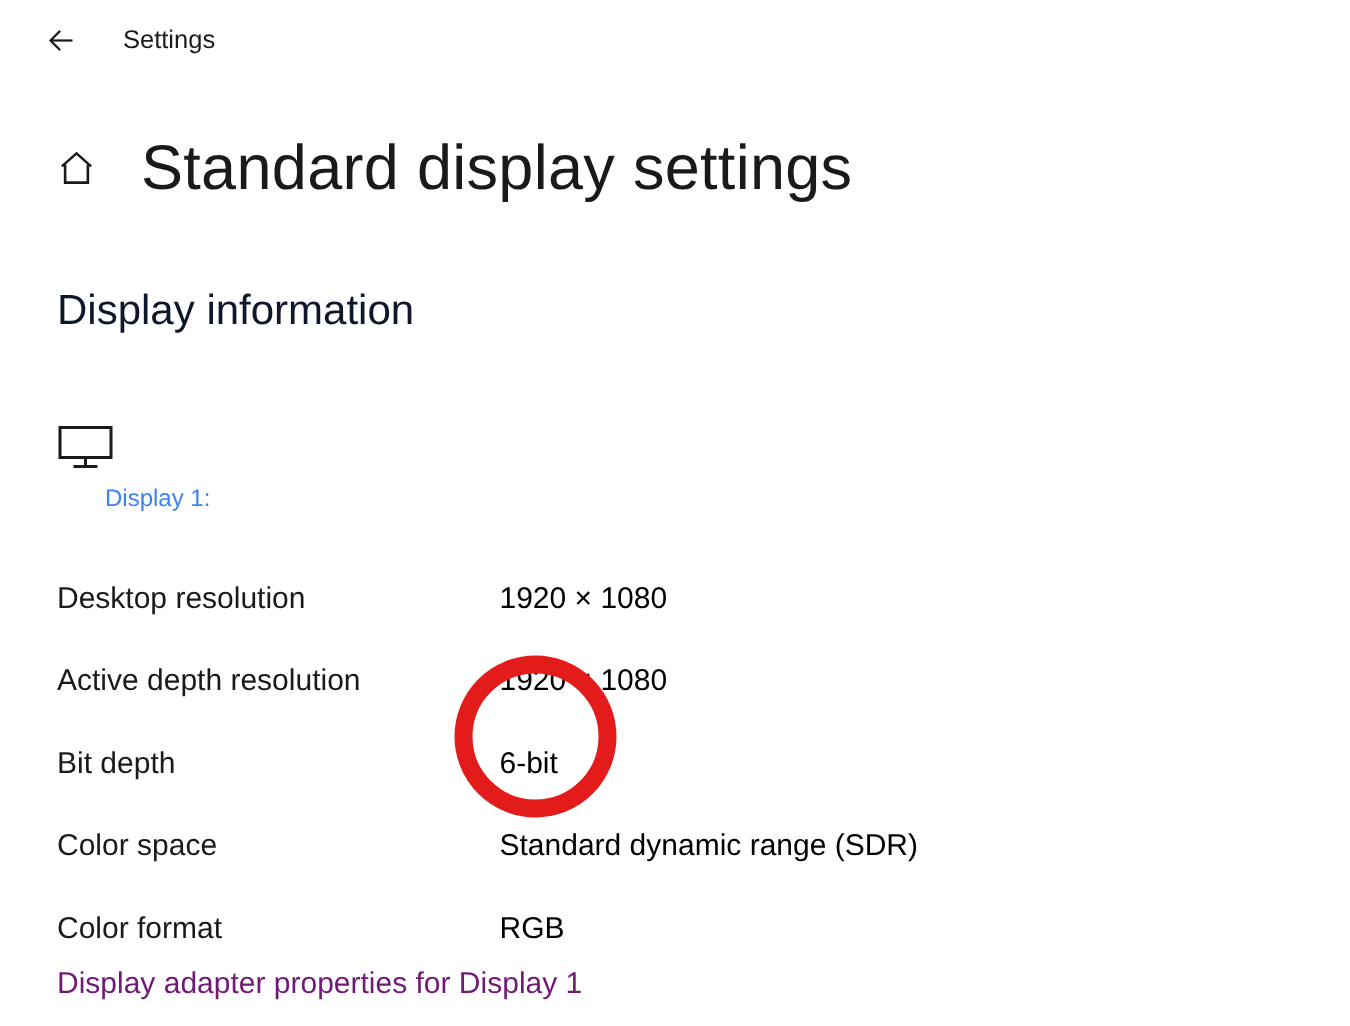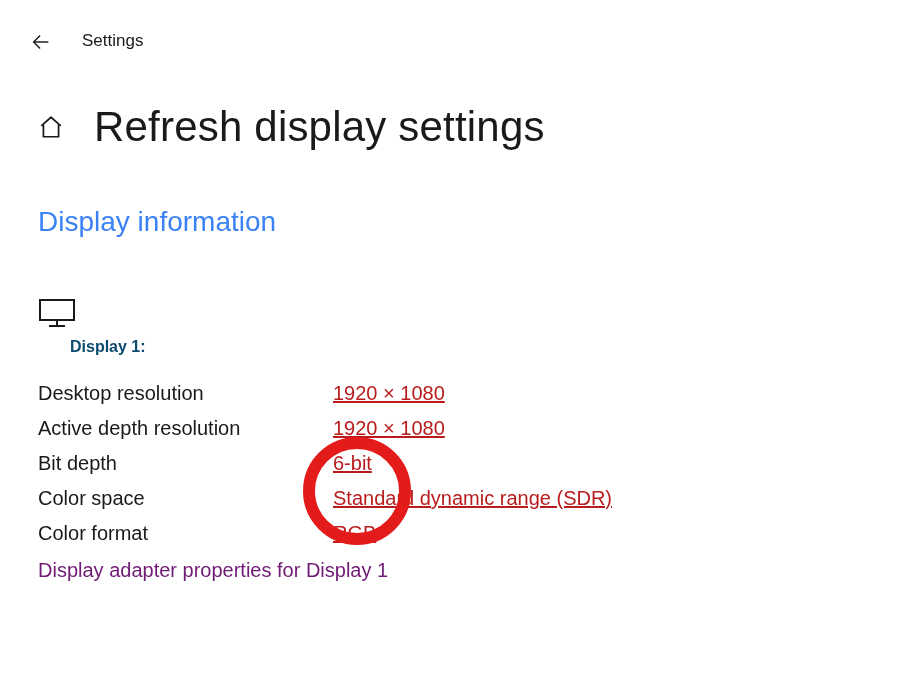--- a/index.html
+++ b/index.html
@@ -11,22 +11,22 @@
       font-family: "Segoe UI", -apple-system, BlinkMacSystemFont, sans-serif;
       background: #ffffff;
       color: #1a1a1a;
       width: 900px;
       height: 684px;
       overflow: hidden;
       position: relative;
     }
     .header {
       display: flex;
-      align-items: flex-start;
-      padding: 31px 20px 10px 30px;
+      align-items: center;
+      padding: 16px 20px 10px 30px;
       gap: 30px;
     }
     .back-arrow {
       cursor: pointer;
       display: inline-flex;
       align-items: center;
       justify-content: center;
     }
     .settings-label {
       font-size: 17px;
@@ -46,54 +46,53 @@
     }
     .page-title {
       font-size: 42px;
       font-weight: 400;
       color: #1a1a1a;
       letter-spacing: 0.2px;
     }
     .section-title {
       font-size: 28px;
       font-weight: 400;
-      color: #3b82f6;
+      color: #0f172a;
       padding: 45px 20px 10px 38px;
     }
     .monitor-block {
       padding: 50px 20px 0 38px;
     }
     .monitor-icon {
       display: inline-block;
     }
     .display-label {
       font-size: 16px;
-      color: #0c4a6e;
+      color: #3b82f6;
       padding: 6px 0 0 32px;
-      font-weight: bold;
     }
     .info-table {
       padding: 20px 20px 0 38px;
     }
     .info-row {
       display: flex;
       align-items: flex-end;
       padding: 6px 0;
+      margin-top: 20px;
     }
     .info-label {
       width: 295px;
       font-size: 20px;
       color: #1a1a1a;
       font-weight: 400;
     }
     .info-value {
       font-size: 20px;
-      color: #b91c1c;
+      color: #000000;
       font-weight: 400;
-      text-decoration: underline;
     }
     .adapter-link {
       font-size: 20px;
       color: #701a75;
       padding: 8px 20px 0 38px;
       cursor: pointer;
     }
     .red-circle {
       position: absolute;
       left: 303px;
@@ -118,21 +117,21 @@
   <span class="settings-label">Settings</span>
 </div>
 
 <div class="title-row">
   <span class="home-icon">
     <svg width="26" height="26" viewBox="0 0 24 24" fill="none" stroke="#1a1a1a" stroke-width="1.6">
       <path d="M3 11 L12 3 L21 11"></path>
       <path d="M5 10 L5 21 L19 21 L19 10"></path>
     </svg>
   </span>
-  <h1 class="page-title">Refresh display settings</h1>
+  <h1 class="page-title">Standard display settings</h1>
 </div>
 
 <h2 class="section-title">Display information</h2>
 
 <div class="monitor-block">
   <span class="monitor-icon">
     <svg width="38" height="30" viewBox="0 0 38 30" fill="none" stroke="#1a1a1a" stroke-width="2">
       <rect x="2" y="2" width="34" height="20"></rect>
       <line x1="19" y1="22" x2="19" y2="27"></line>
       <line x1="11" y1="28" x2="27" y2="28"></line>

